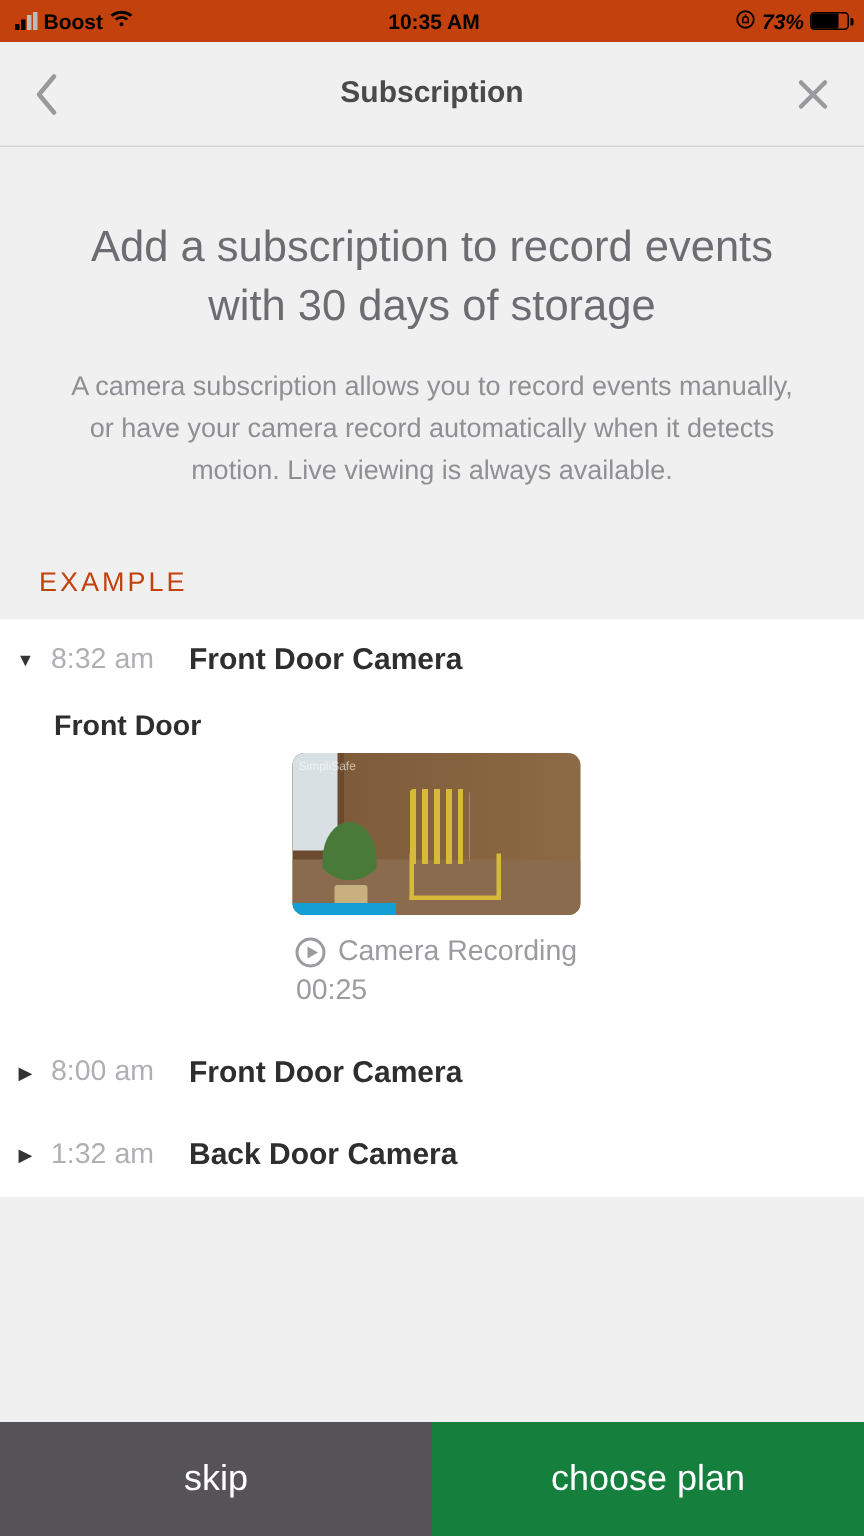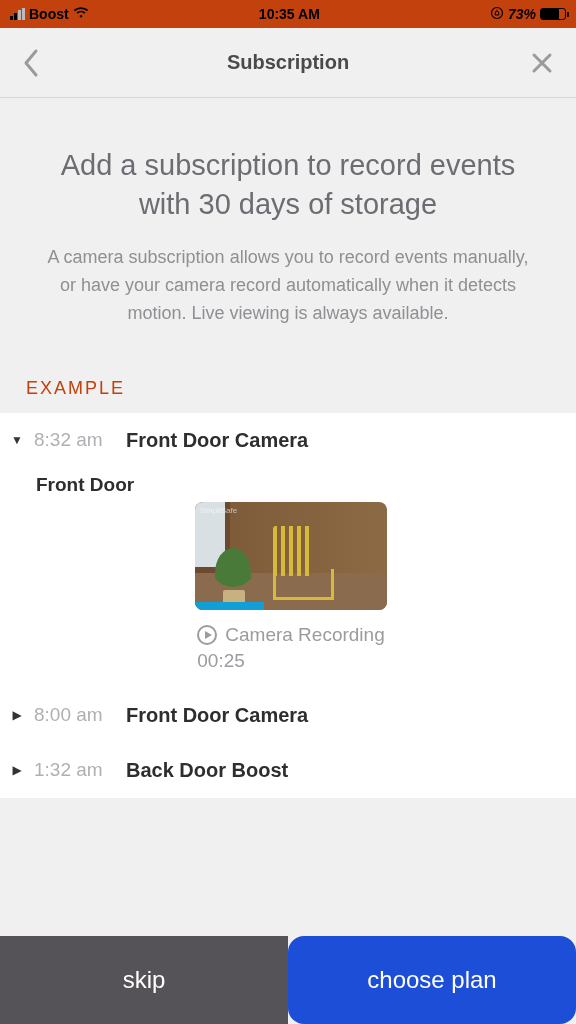--- a/index.html
+++ b/index.html
@@ -120,24 +120,24 @@
     .thumb .progress { position:absolute; bottom:0; left:0; height:8px; width:36%; background:#139fd6; }
     .thumb .tag { position:absolute; top:4px; left:4px; font-size:8px; color:#fff; opacity:.6;}
     .rec-info { color:#9b9ba0; font-size:19px; display:flex; flex-direction:column; gap:4px;}
     .rec-line { display:flex; align-items:center; gap:8px;}
     .play-circle { width:20px; height:20px; border:2px solid #9b9ba0; border-radius:50%; display:flex; align-items:center; justify-content:center;}
     .play-circle::after { content:""; border-left:7px solid #9b9ba0; border-top:4px solid transparent; border-bottom:4px solid transparent; margin-left:2px;}
 
     .gap { height: 40px; background:#f0f0f0; }
 
     
-    .footer { display:flex; height: 88px; }
+    .footer { display:flex; height: 76px; }
     .footer .btn { flex:1; display:flex; align-items:center; justify-content:center; font-size:24px; color:#fff; }
     .btn-skip { background:#555358; }
-    .btn-choose { background:#1d4ed8;border-radius:16px; }
+    .btn-choose { background:#15803d; }
   </style>
 </head>
 <body>
 
 <div class="status-bar">
   <div class="status-left">
     <div class="signal-bars">
         <span></span>
         <span></span>
         <span></span>
@@ -216,21 +216,21 @@
 
     <div class="event-row">
       <span class="tri">▶</span>
       <span class="etime">8:00 am</span>
       <span class="ename">Front Door Camera</span>
     </div>
 
     <div class="event-row">
       <span class="tri">▶</span>
       <span class="etime">1:32 am</span>
-      <span class="ename">Back Door Boost</span>
+      <span class="ename">Back Door Camera</span>
     </div>
 
   </div>
 
   <div class="gap"></div>
 </div>
 
 <div class="footer">
   <div class="btn btn-skip">skip</div>
   <div class="btn btn-choose">choose plan</div>

